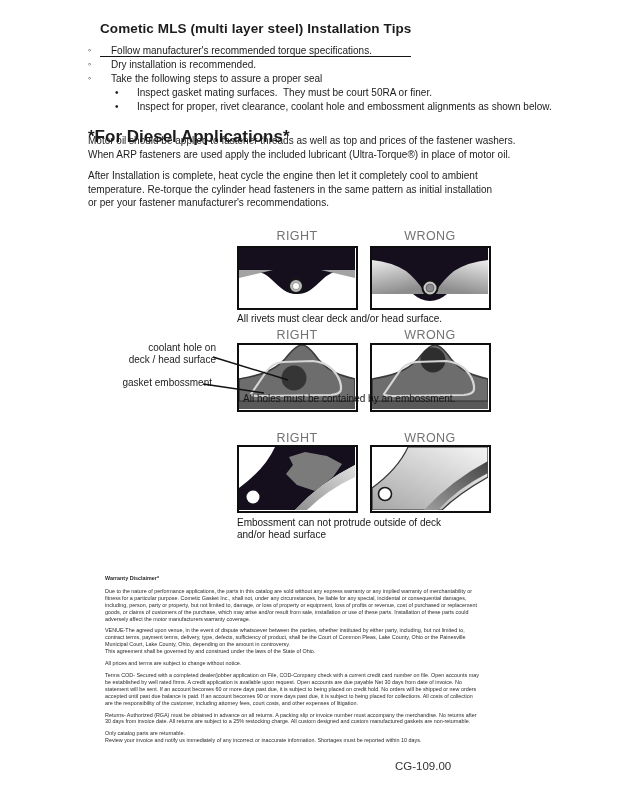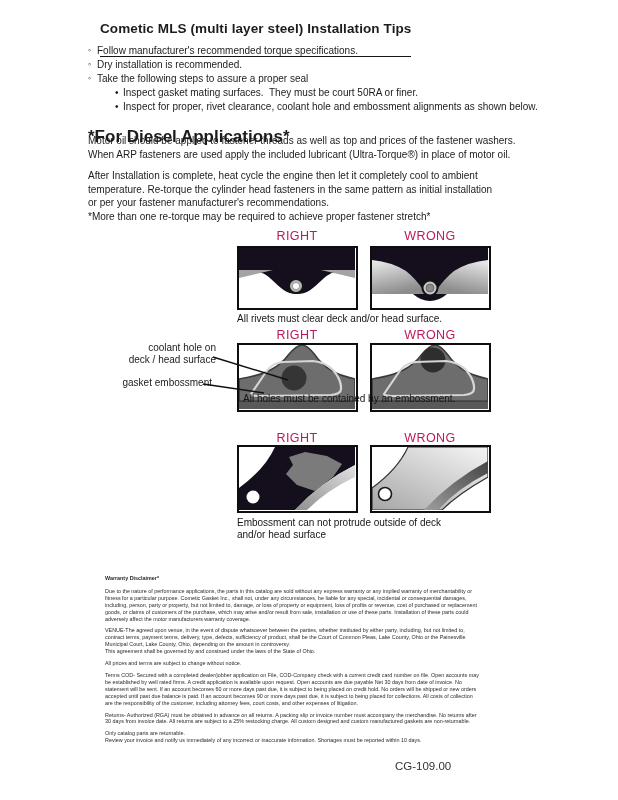--- a/index.html
+++ b/index.html
@@ -2,34 +2,34 @@
 <html><head>
 <meta charset="utf-8">
 <style>
   html,body{margin:0;padding:0;background:#ffffff;}
   .page{
     position:relative;width:618px;height:800px;background:#ffffff;overflow:hidden;
     font-family:"Liberation Sans","DejaVu Sans",sans-serif;color:#1c1c1c;
   }
   .abs{position:absolute;}
   .pre{white-space:pre-line;}
-  .line{white-space:pre;}
+  .line{white-space:pre;margin-left:14px;}
   .title{
     left:100px;top:21px;font-size:13.5px;font-weight:700;
     border-bottom:1.6px solid #141414;padding-bottom:20px;letter-spacing:.1px;
   }
   .tips{left:88px;top:44px;font-size:10px;line-height:14px;}
   .tip-row{display:flex;align-items:baseline;}
   .marker-open{font-size:9px;width:9px;display:inline-block;}
   .marker-filled{font-size:10px;width:8px;display:inline-block;}
   .subtip{padding-left:27px;}
   .tip-row .marker-open{transform:translateY(-1px);}
   .diesel-heading{left:88px;top:127px;font-size:17px;font-weight:700;}
   .body-par{font-size:10px;line-height:13.5px;width:430px;}
-  .rw-label{font-size:12.5px;letter-spacing:.4px;color:#be185d;transform:translateX(-50%);}
+  .rw-label{font-size:12.5px;letter-spacing:.4px;color:#737373;transform:translateX(-50%);}
   .fig-box{width:121px;border:2.5px solid #0e0e0e;background:#fff;box-sizing:border-box;}
   .fig-box svg{display:block;}
   .caption{font-size:10px;line-height:12px;color:#161616;}
   .side-labels{font-size:10px;line-height:11.5px;text-align:right;width:120px;}
   .legal{left:105px;top:575px;width:412px;font-size:5.4px;line-height:6.9px;color:#2b2b2b;}
   .legal-h{font-weight:700;margin-bottom:6px;}
   .legal p{margin:0 0 5px 0;}
   .page-code{left:395px;top:760px;font-size:11.5px;color:#333;}
 </style>
 </head>
@@ -86,21 +86,20 @@
       <span class="line">Inspect for proper, rivet clearance, coolant hole and embossment alignments as shown below.</span>
     </div>
   </div>
 
   <div class="abs diesel-heading">*For Diesel Applications*</div>
   <div class="abs body-par pre" style="left:88px;top:134px;">Motor oil should be applied to fastener threads as well as top and prices of the fastener washers.
 When ARP fasteners are used apply the included lubricant (Ultra-Torque®) in place of motor oil.</div>
   <div class="abs body-par pre" style="left:88px;top:169px;">After Installation is complete, heat cycle the engine then let it completely cool to ambient
 temperature. Re-torque the cylinder head fasteners in the same pattern as initial installation
 or per your fastener manufacturer's recommendations.</div>
-  <div class="abs body-par" style="left:88px;top:210px;">*More than one re-torque may be required to achieve proper fastener stretch*</div>
 
   <div class="abs rw-label" style="left:297px;top:229px;">RIGHT</div>
   <div class="abs rw-label" style="left:430px;top:229px;">WRONG</div>
 
   <div class="abs fig-box" style="left:237px;top:246px;height:64px;">
     <svg width="116" height="59" viewBox="0 0 116 59">
       <rect x="0" y="0" width="116" height="59" fill="#ffffff"></rect>
       <path d="M0,0 H116 V22 C98,22 92,24 84,31 C74,40 69,46 58,46 C47,46 42,40 32,31 C24,24 18,22 0,22 Z" fill="#150f1d"></path>
       <polygon points="0,22 34,22 0,30" fill="#a3a3a3"></polygon>
       <polygon points="116,22 82,22 116,30" fill="#a3a3a3"></polygon>

